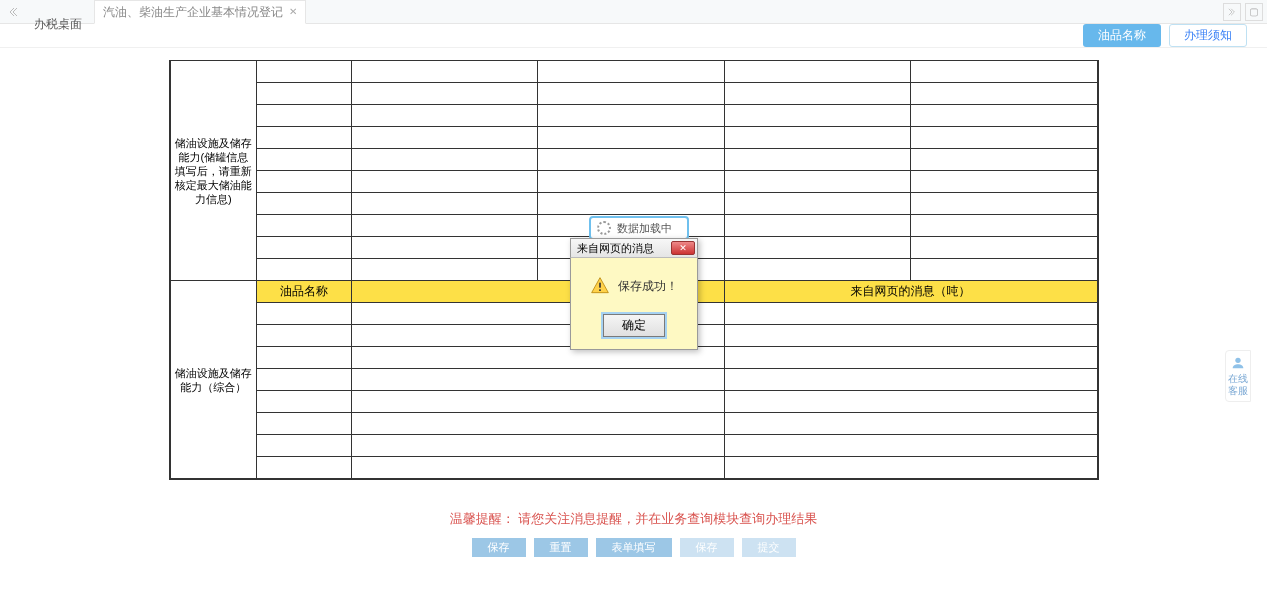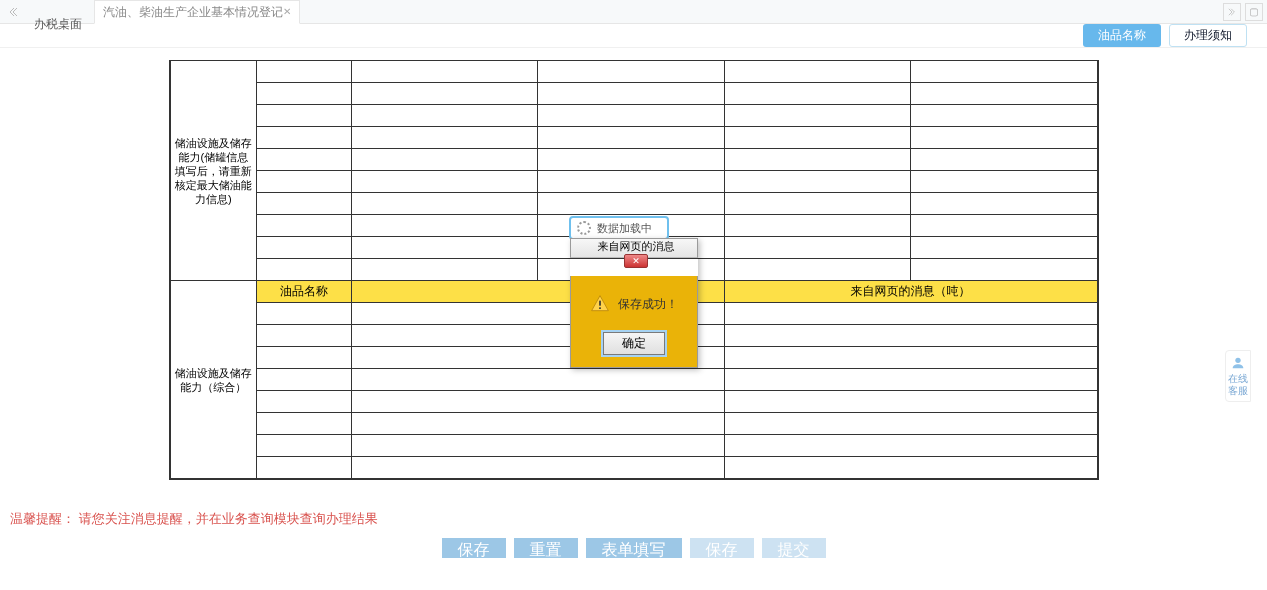--- a/index.html
+++ b/index.html
@@ -2,55 +2,55 @@
 <html><head>
 <meta charset="utf-8">
 <style>
 * { box-sizing: border-box; margin: 0; padding: 0; }
 html, body { width: 1267px; height: 590px; font-family: "Microsoft YaHei", Arial, sans-serif; font-size: 12px; background: #fff; overflow: hidden; }
 
 .top-bar { height: 24px; background: #f7f9fa; border-bottom: 1px solid #e6e6e6; display: flex; align-items: center; padding: 0 4px; position: relative; }
 .top-left { display: flex; align-items: center; gap: 2px; }
 .chev-btn { width: 18px; height: 18px; display: flex; align-items: center; justify-content: center; color: #888; cursor: pointer; }
 .tab-home { padding: 13px 10px; height: 24px; line-height: 24px; color: #555; cursor: pointer; }
-.tab-active { padding: 0 8px; height: 24px; line-height: 24px; background: #fff; border: 1px solid #e6e6e6; border-bottom: 1px solid #fff; color: #888; display: flex; align-items: center; }
+.tab-active { padding: 0 8px; height: 24px; line-height: 24px; background: #fff; border: 1px solid #e6e6e6; border-bottom: 1px solid #fff; color: #888; display: flex; align-items: center; gap: 6px; }
 .tab-close { font-size: 10px; color: #aaa; cursor: pointer; }
 .top-right { position: absolute; right: 4px; display: flex; gap: 4px; align-items: center; }
 .top-icon { width: 18px; height: 18px; border: 1px solid #ddd; display: flex; align-items: center; justify-content: center; color: #aaa; cursor: pointer; font-size: 10px; }
 
 .subheader { height: 24px; display: flex; justify-content: flex-end; align-items: center; padding: 2px 20px; gap: 8px; border-bottom: 1px solid #f0f0f0; }
 .pill-btn { padding: 2px 14px; border-radius: 3px; font-size: 12px; border: 1px solid transparent; cursor: pointer; }
 .pill-primary { background: #67b8ec; color: #fff; }
-.pill-secondary { background: #fff; color: #0f172a; border: 1px solid #bfe1f3; }
+.pill-secondary { background: #fff; color: #3b82f6; border: 1px solid #bfe1f3; }
 
 .content-area { position: relative; width: 100%; height: 510px; padding: 12px 10px; overflow: hidden; }
 .table-container { width: 930px; margin: 0 auto; border: 1px solid #333; border-top: none; background: #fff; }
 
 table { border-collapse: collapse; width: 100%; table-layout: fixed; }
 td { border: 1px solid #333; height: 22px; padding: 0 4px; font-size: 12px; text-align: center; }
 .rowhead { font-size: 11px; line-height: 14px; }
 .hdr { background: #fde047; }
 
-.footer-note { color: #d9534f; font-size: 13px; margin-top: 30px; }
+.footer-note { text-align: center; color: #d9534f; font-size: 13px; margin-top: 30px; }
 .footer-btns { text-align: center; margin-top: 10px; display: flex; gap: 8px; justify-content: center; }
-.fbtn { background: #9cc7e6; color: #fff; padding: 2px 16px; border: none; font-size: 16px; cursor: pointer; }
+.fbtn { background: #9cc7e6; color: #fff; padding: 2px 16px; border: none; font-size: 11px; cursor: pointer; }
 .fbtn.disabled { opacity: .5; cursor: default; }
 
 .side-help { position: absolute; right: 16px; top: 350px; width: 26px; background: #fff; border: 1px solid #eee; border-radius: 4px 0 0 4px; text-align: center; padding: 4px 2px; font-size: 10px; color: #7aa8d4; line-height: 12px; }
 .side-help svg { display: block; margin: 0 auto 2px; }
 
 
-.loading-bubble { position: absolute; left: 569px; top: 168px; width: 100px; height: 24px; border: 2px solid #6fc0ee; border-radius: 4px; background: #fff; display: flex; align-items: center; gap: 6px; padding: 0 6px; font-size: 11px; color: #555; z-index: 5; }
+.loading-bubble { position: absolute; left: 589px; top: 168px; width: 100px; height: 24px; border: 2px solid #6fc0ee; border-radius: 4px; background: #fff; display: flex; align-items: center; gap: 6px; padding: 0 6px; font-size: 11px; color: #555; z-index: 5; }
 .spinner { width: 14px; height: 14px; border: 2px dotted #999; border-radius: 50%; }
 
 
 .modal { position: absolute; left: 570px; top: 190px; width: 128px; z-index: 10; box-shadow: 2px 2px 6px rgba(0,0,0,.25); }
-.modal-titlebar { height: 20px; background: linear-gradient(#f7f7f7,#e5e5e5); border: 1px solid #9a9a9a; border-bottom: 1px solid #bbb; display: flex; align-items: center; justify-content: space-between; padding: 0 2px 0 6px; font-size: 11px; flex-direction: column; }
+.modal-titlebar { height: 20px; background: linear-gradient(#f7f7f7,#e5e5e5); border: 1px solid #9a9a9a; border-bottom: 1px solid #bbb; display: flex; align-items: center; justify-content: space-between; padding: 0 2px 0 6px; font-size: 11px; }
 .modal-close { width: 24px; height: 14px; background: linear-gradient(#e88,#c33); border: 1px solid #933; border-radius: 2px; color: #fff; font-size: 9px; line-height: 12px; text-align: center; cursor: pointer; }
-.modal-body { border: 1px solid #9a9a9a; border-top: none; background: #eab308; padding: 18px 10px 12px; margin-top: 18px; }
+.modal-body { border: 1px solid #9a9a9a; border-top: none; background: #fef9c3; padding: 18px 10px 12px; }
 .modal-msg { display: flex; align-items: center; gap: 8px; font-size: 12px; color: #333; margin-bottom: 18px; justify-content: center; }
 .warn-icon svg { display: block; }
 .modal-btns { text-align: center; }
 .modal-ok { padding: 2px 18px; border: 1px solid #7a7a7a; background: linear-gradient(#f5f5f5,#e0e0e0); font-size: 12px; cursor: pointer; box-shadow: 0 0 0 2px #a6d2f2; }
 
 </style>
 </head>
 <body>
 
 <div class="top-bar">

